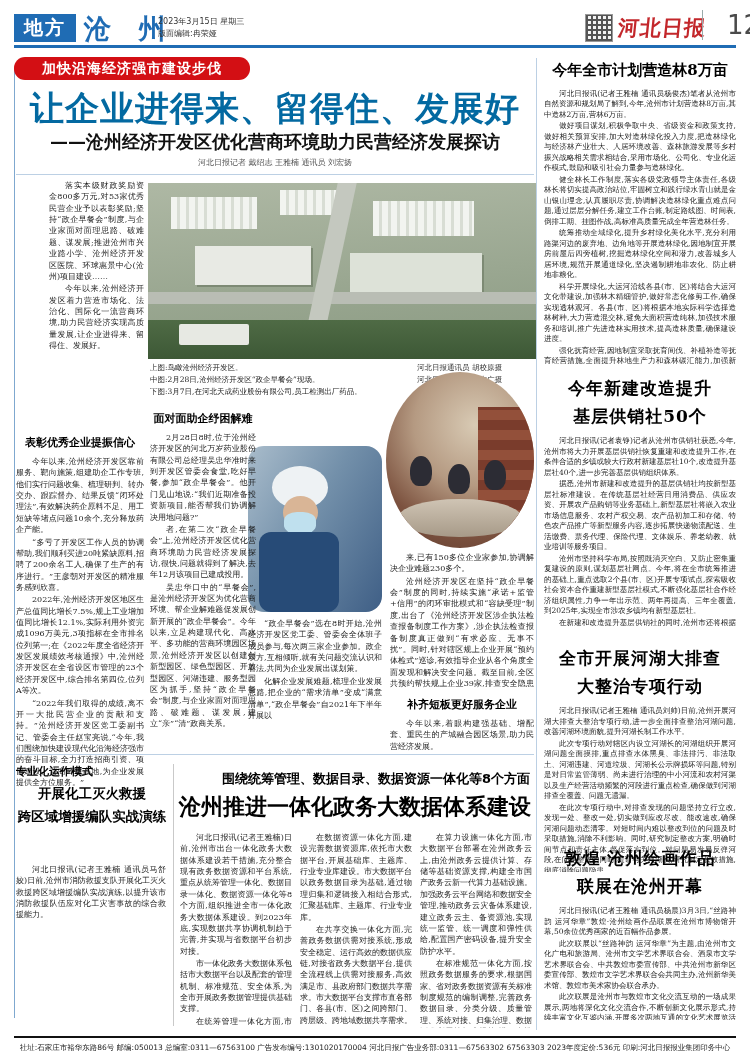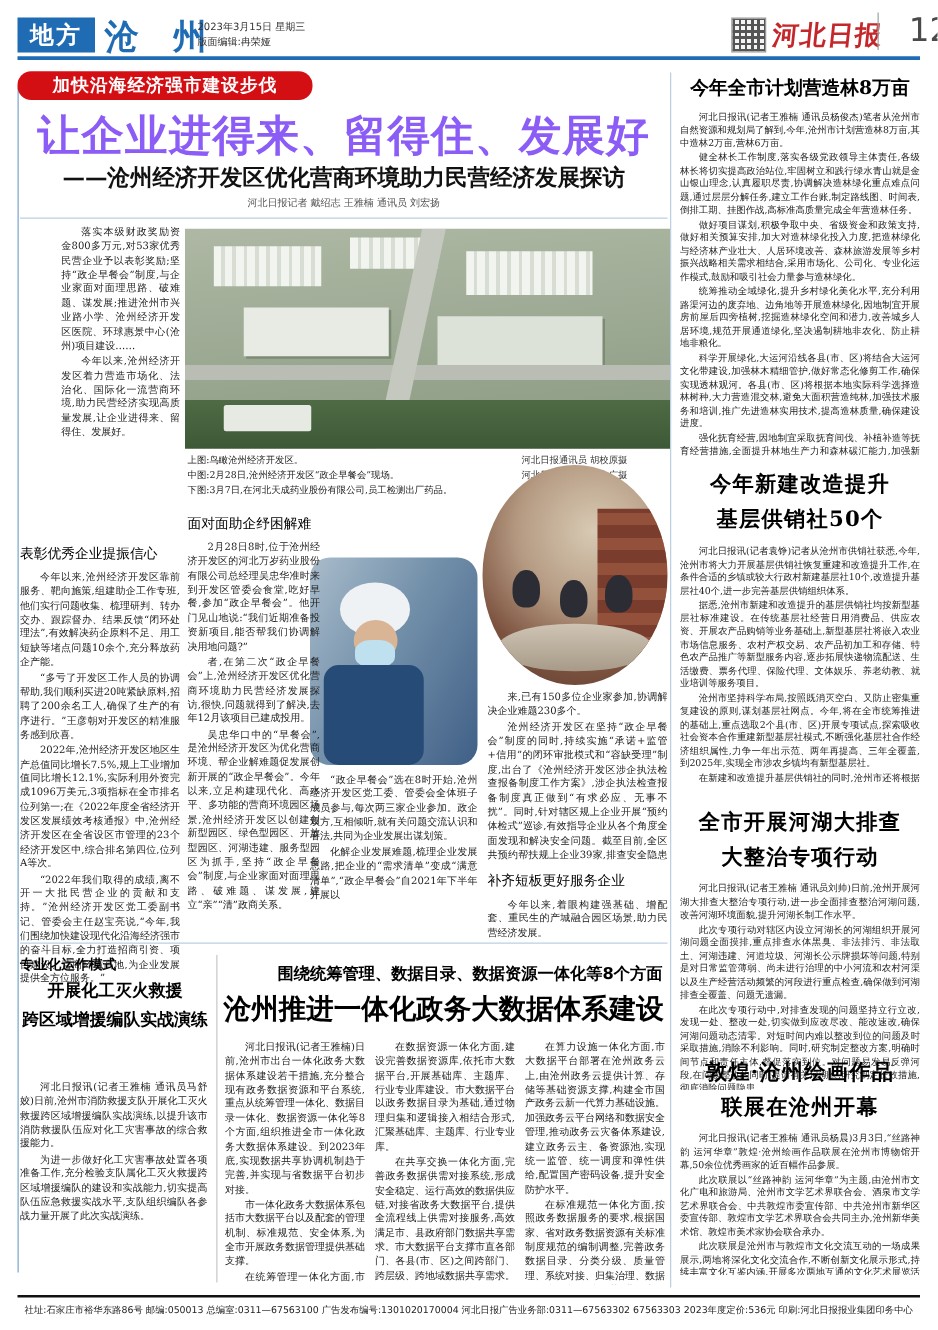--- a/index.html
+++ b/index.html
@@ -22,28 +22,28 @@
   
   .vline-left{left:14px;top:70px;width:1px;height:948px;background:#7fa8cf;}
   .vline-main-right{left:536px;top:58px;width:1px;height:972px;background:#bcd0e4;}
   .vline-bottom{left:173px;top:764px;width:1px;height:262px;background:#c9c9c9;}
   .hline-byline{left:16px;top:174px;width:518px;height:1px;background:#bcd0e4;}
   .hline-bottom-sec{left:16px;top:754px;width:518px;height:1px;background:#bcd0e4;}
   
   .kicker-badge{left:14px;top:57px;width:236px;height:23px;background:#d30f14;border-radius:11px;
     color:#fff;font-weight:bold;font-size:14px;display:flex;align-items:center;justify-content:center;letter-spacing:1px;}
   .main-headline{left:16px;top:86px;width:518px;text-align:center;font-size:34px;font-weight:900;
-    color:#8b5cf6;letter-spacing:1px;}
+    color:#0369a1;letter-spacing:1px;}
   .main-subtitle{left:16px;top:130px;width:518px;text-align:center;font-size:18px;font-weight:bold;
     color:#111;font-family:"DejaVu Serif",serif;}
   .main-byline{left:16px;top:157px;width:518px;text-align:center;font-size:8px;color:#555;}
   .body-text{font-family:"DejaVu Serif",serif;font-size:8px;line-height:1.42;color:#1c1c1c;
     text-align:justify;overflow:hidden;}
   .body-text p{margin:0 0 1px 0;text-indent:2em;}
-  .subhead{font-weight:normal;font-size:11px;color:#000;margin:7px 0 6px 0;}
+  .subhead{font-weight:bold;font-size:11px;text-align:center;color:#000;margin:7px 0 6px 0;}
   .col-a{left:16px;top:180px;width:128px;height:572px;}
   .col-a .part1{height:248px;overflow:hidden;padding-left:33px;}
   .col-a .part2{overflow:hidden;}
   
   .aerial{left:148px;top:183px;width:388px;height:176px;overflow:hidden;
     background:linear-gradient(175deg,#aeb8a4 0%,#9aa791 55%,#8a9a82 100%);}
   .aerial .ab{position:absolute;}
   .roof{background:repeating-linear-gradient(90deg,#f2f4f0 0 6px,#d8ddd4 6px 9px);}
   .circle-photo{left:386px;top:372px;width:148px;height:176px;border-radius:50%;overflow:hidden;
     background:radial-gradient(circle at 60% 30%,#d8cab4 0%,#b59a82 40%,#7c523f 72%,#5e3c2f 100%);}
@@ -192,22 +192,22 @@
       <p>今年以来,着眼构建强基础、增配套、重民生的产城融合园区场景,助力民营经济发展。</p>
     </div>
 </div>
 
 <div class="rart" style="top:58px;height:312px;">
   <div class="rtitle small">
       <p>今年全市计划营造林8万亩</p>
     </div>
   <div class="body-text rbody" style="height:278px;margin-top:6px;">
       <p>河北日报讯(记者王雅楠 通讯员杨俊杰)笔者从沧州市自然资源和规划局了解到,今年,沧州市计划营造林8万亩,其中造林2万亩,营林6万亩。</p>
+      <p>做好项目谋划,积极争取中央、省级资金和政策支持,做好相关预算安排,加大对造林绿化投入力度,把造林绿化与经济林产业壮大、人居环境改善、森林旅游发展等乡村振兴战略相关需求相结合,采用市场化、公司化、专业化运作模式,鼓励和吸引社会力量参与造林绿化。</p>
       <p>健全林长工作制度,落实各级党政领导主体责任,各级林长将切实提高政治站位,牢固树立和践行绿水青山就是金山银山理念,认真履职尽责,协调解决造林绿化重点难点问题,通过层层分解任务,建立工作台账,制定路线图、时间表,倒排工期、挂图作战,高标准高质量完成全年营造林任务。</p>
-      <p>做好项目谋划,积极争取中央、省级资金和政策支持,做好相关预算安排,加大对造林绿化投入力度,把造林绿化与经济林产业壮大、人居环境改善、森林旅游发展等乡村振兴战略相关需求相结合,采用市场化、公司化、专业化运作模式,鼓励和吸引社会力量参与造林绿化。</p>
       <p>统筹推动全域绿化,提升乡村绿化美化水平,充分利用路渠河边的废弃地、边角地等开展造林绿化,因地制宜开展房前屋后四旁植树,挖掘造林绿化空间和潜力,改善城乡人居环境,规范开展通道绿化,坚决遏制耕地非农化、防止耕地非粮化。</p>
       <p>科学开展绿化,大运河沿线各县(市、区)将结合大运河文化带建设,加强林木精细管护,做好常态化修剪工作,确保实现透林观河。各县(市、区)将根据本地实际科学选择造林树种,大力营造混交林,避免大面积营造纯林,加强技术服务和培训,推广先进造林实用技术,提高造林质量,确保建设进度。</p>
       <p>强化抚育经营,因地制宜采取抚育间伐、补植补造等抚育经营措施,全面提升林地生产力和森林碳汇能力,加强新造林抚育管理,及时开展除草、割灌、修枝和补植补造,提高造林成效。开展中幼林抚育经营,通过间密补疏、疏灌补乔,优化树种结构,构建健康稳定的森林生态系统。</p>
     </div>
 </div>
 <div class="rart" style="top:374px;height:264px;">
   <div class="rtitle">
       <p>今年新建改造提升</p>
       <p>基层供销社50个</p>
     </div>
@@ -241,21 +241,20 @@
     </div>
 </div>
 
 <div class="abs fire-kicker">专业化运作模式</div>
 <div class="abs fire-title">
     <p>开展化工灭火救援</p>
     <p>跨区域增援编队实战演练</p>
   </div>
 <div class="abs fire-body body-text">
     <p>河北日报讯(记者王雅楠 通讯员马舒姣)日前,沧州市消防救援支队开展化工灭火救援跨区域增援编队实战演练,以提升该市消防救援队伍应对化工灾害事故的综合救援能力。</p>
-    <p>为进一步做好化工灾害事故处置各项准备工作,充分检验支队属化工灭火救援跨区域增援编队的建设和实战能力,切实提高队伍应急救援实战水平,支队组织编队各参战力量开展了此次实战演练。</p>
   </div>
 
 <div class="abs data-kicker">围绕统筹管理、数据目录、数据资源一体化等8个方面</div>
 <div class="abs data-title">沧州推进一体化政务大数据体系建设</div>
 <div class="abs data-cols">
   <div class="data-col body-text">
       <p>河北日报讯(记者王雅楠)日前,沧州市出台一体化政务大数据体系建设若干措施,充分整合现有政务数据资源和平台系统,重点从统筹管理一体化、数据目录一体化、数据资源一体化等8个方面,组织推进全市一体化政务大数据体系建设。到2023年底,实现数据共享协调机制趋于完善,并实现与省数据平台初步对接。</p>
       <p>市一体化政务大数据体系包括市大数据平台以及配套的管理机制、标准规范、安全体系,为全市开展政务数据管理提供基础支撑。</p>
       <p>在统筹管理一体化方面,市大数据管理局作为全市政务大数据主管部门,负责对全市政务数据资源规范依法依规进行分类分级和全量编目,并发布到政务数据服务门户。</p>
     </div>

